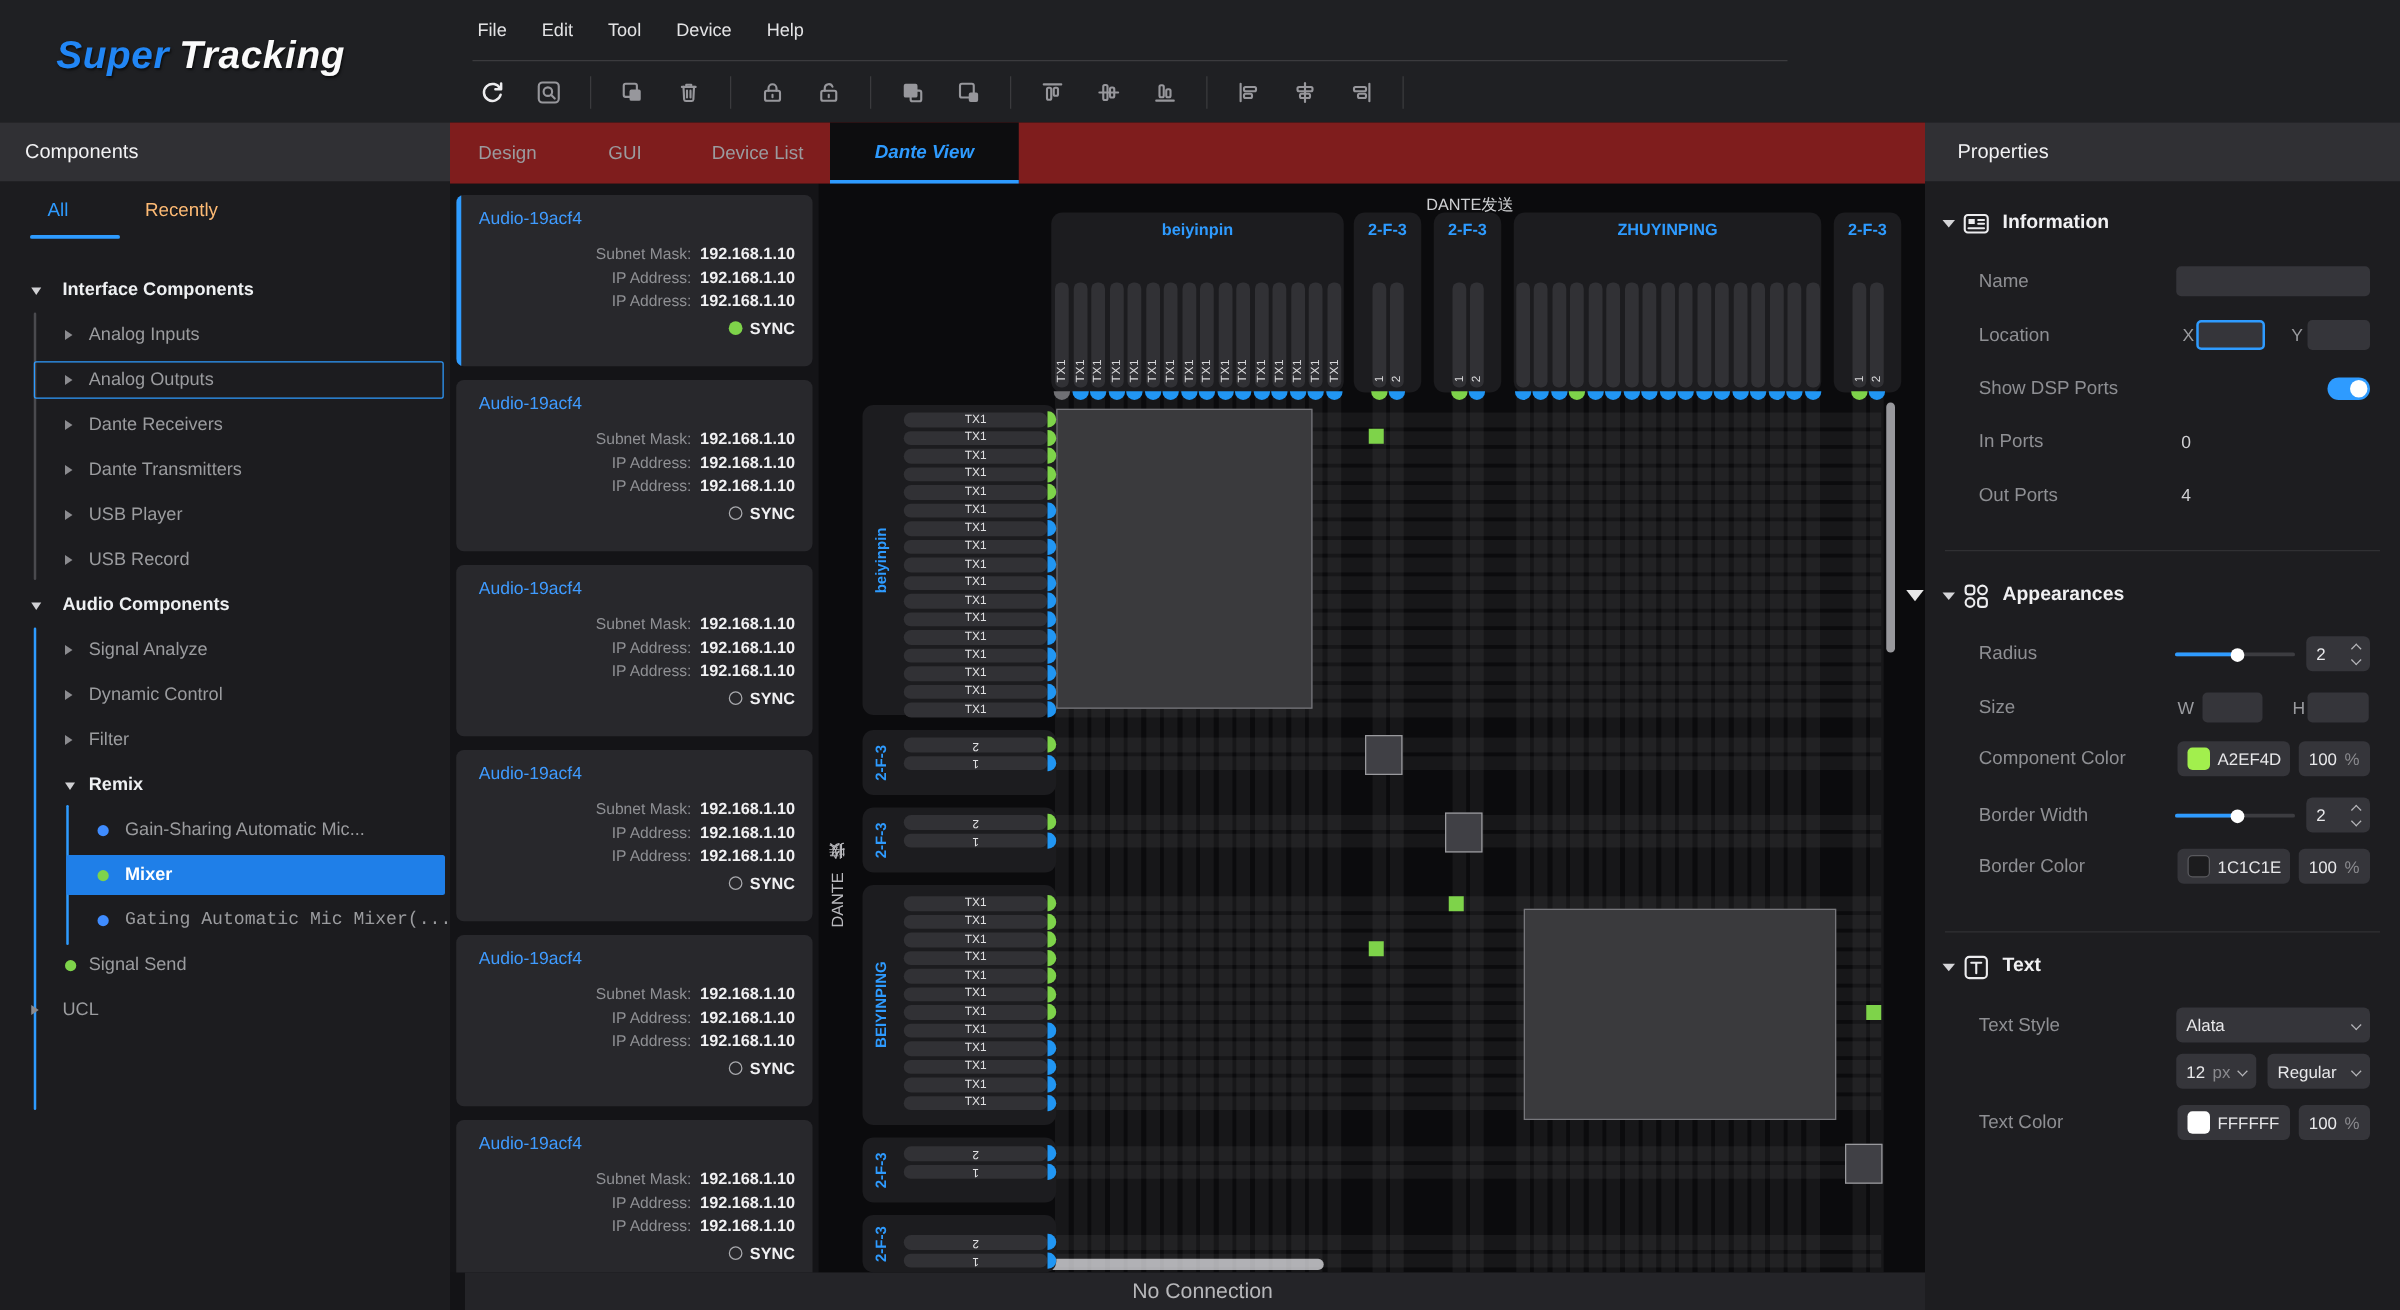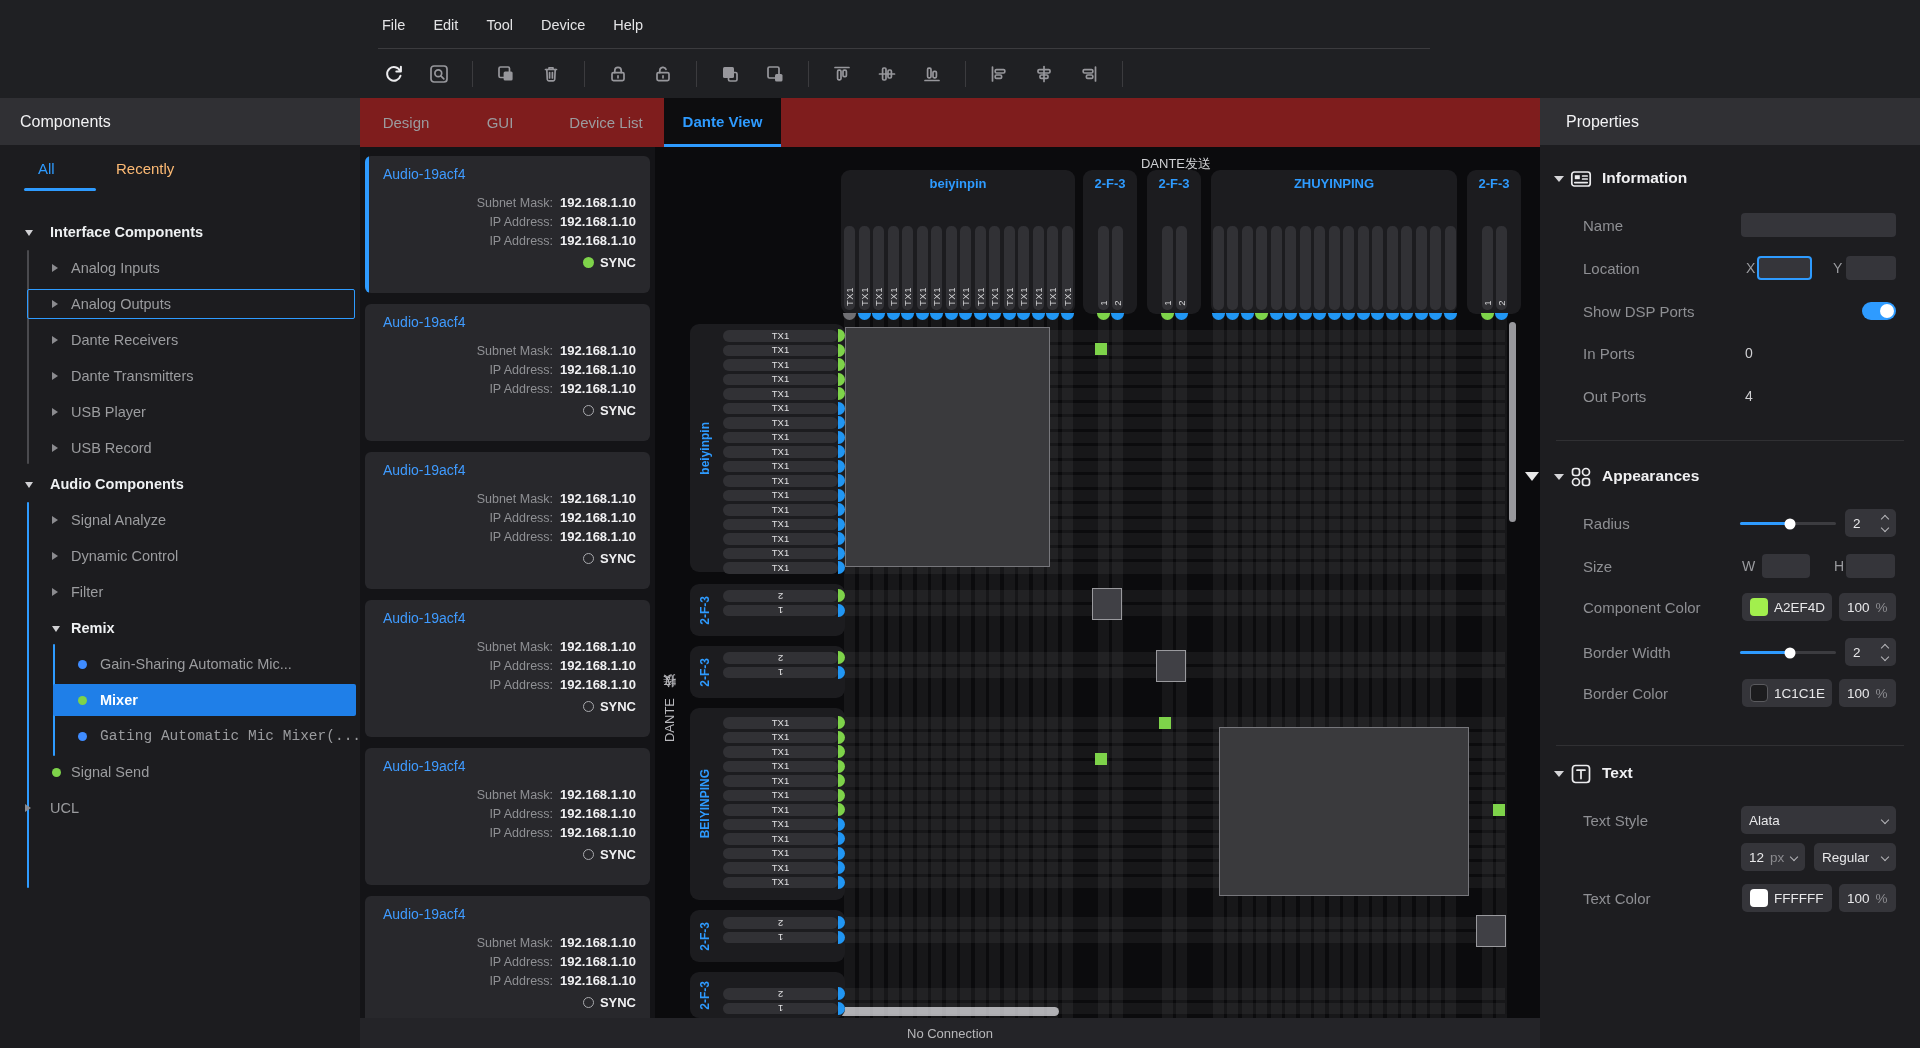--- a/index.html
+++ b/index.html
@@ -77,21 +77,21 @@
   .cdot{position:absolute;width:13px;height:7px;border-radius:0 0 7px 7px}
   .rdot{position:absolute;width:7px;height:13px;border-radius:0 7px 7px 0}
   .col-stripe{position:absolute;top:170px;height:701px;width:11px;background:rgba(255,255,255,.05)}
   .row-stripe{position:absolute;left:190px;width:660px;height:11.5px;background:rgba(255,255,255,.05)}
   .mpanel{position:absolute;background:#3a3a3d;border:1px solid #77777c}
   .gcell{position:absolute;width:12px;height:12px;background:var(--green)}
   .ocell{position:absolute;width:30px;height:32px;background:#404045;border:1px solid #9a9a9e}
   #vscroll{position:absolute;left:854px;top:175px;width:7px;height:200px;background:#98989c;border-radius:4px}
   #hscroll{position:absolute;left:84px;top:860px;width:320px;height:9px;background:#a9a9ad;border-radius:5px}
   #collapse-tri{position:absolute;left:870px;top:325px;width:0;height:0;border-left:7px solid transparent;border-right:7px solid transparent;border-top:9px solid #e8e8e8}
-  #status{position:absolute;left:0;top:920px;width:1180px;height:30px;background:#242428;display:flex;align-items:center;justify-content:center;font-size:13px;color:#b7b7ba}
+  #status{position:absolute;left:12px;top:920px;width:1180px;height:30px;background:#242428;display:flex;align-items:center;justify-content:center;font-size:17px;color:#b7b7ba}
 
   
   #props{position:absolute;left:1540px;top:98px;width:380px;height:950px;background:var(--panel)}
   #props .strip{padding-left:26px}
   .sec-h{position:absolute;left:0;width:380px;height:28px}
   .sec-caret{position:absolute;left:14px;top:11px;width:0;height:0;border-left:5px solid transparent;border-right:5px solid transparent;border-top:6.5px solid #d5d5d8}
   .sec-ico{position:absolute;left:30px;top:3px;width:22px;height:22px}
   .sec-ico svg{width:22px;height:22px;stroke:#ececee;stroke-width:1.7;fill:none;stroke-linecap:round;stroke-linejoin:round}
   .sec-ico svg .f{fill:#ececee;stroke:none}
   .sec-label{position:absolute;left:62px;top:4px;font-size:15.5px;font-weight:bold;color:#f0f0f2}
@@ -115,20 +115,23 @@
   .spins{display:flex;flex-direction:column;gap:3px;margin-left:auto}
   .chip .endchv{margin-left:auto}
   .pdiv{position:absolute;left:16px;width:348px;height:1px;background:#303033}
 </style>
 </head>
 <body>
 
 <div id="app">
 
   <div id="hdr">
+    <div id="logo">
+      <span class="l1">Super</span><span class="l2">Tracking</span>
+    </div>
     <div id="menu">
         <div class="menu-item">File</div>
         <div class="menu-item">Edit</div>
         <div class="menu-item">Tool</div>
         <div class="menu-item">Device</div>
         <div class="menu-item">Help</div>
       </div>
     <div id="menusep"></div>
     <div id="toolbar">
         <div class="tb-btn bright">
@@ -319,21 +322,21 @@
           <div class="tlabel" style="left: 50px;">UCL</div>
         </div>
       </div>
   </div>
 
   <div id="main">
     <div id="tabbar">
         <div class="tab" style="width: 92px;">Design</div>
         <div class="tab" style="width: 96px;">GUI</div>
         <div class="tab" style="width: 116px;">Device List</div>
-        <div class="tab active" style="width: 117px;">Dante View</div>
+        <div class="tab active" style="width: 151px; font-style: italic;">Dante View</div>
       </div>
     <div id="devices">
         <div class="card selected" style="top: 9px;">
           <div class="stripe"></div>
           <div class="ctitle">Audio-19acf4</div>
           <div class="cline" style="top: 39px;"><span class="cl">Subnet Mask:</span><span class="cv">192.168.1.10</span></div>
           <div class="cline" style="top: 58px;"><span class="cl">IP Address:</span><span class="cv">192.168.1.10</span></div>
           <div class="cline" style="top: 77px;"><span class="cl">IP Address:</span><span class="cv">192.168.1.10</span></div>
           <div class="csync">
             <div class="sdot on"></div>

